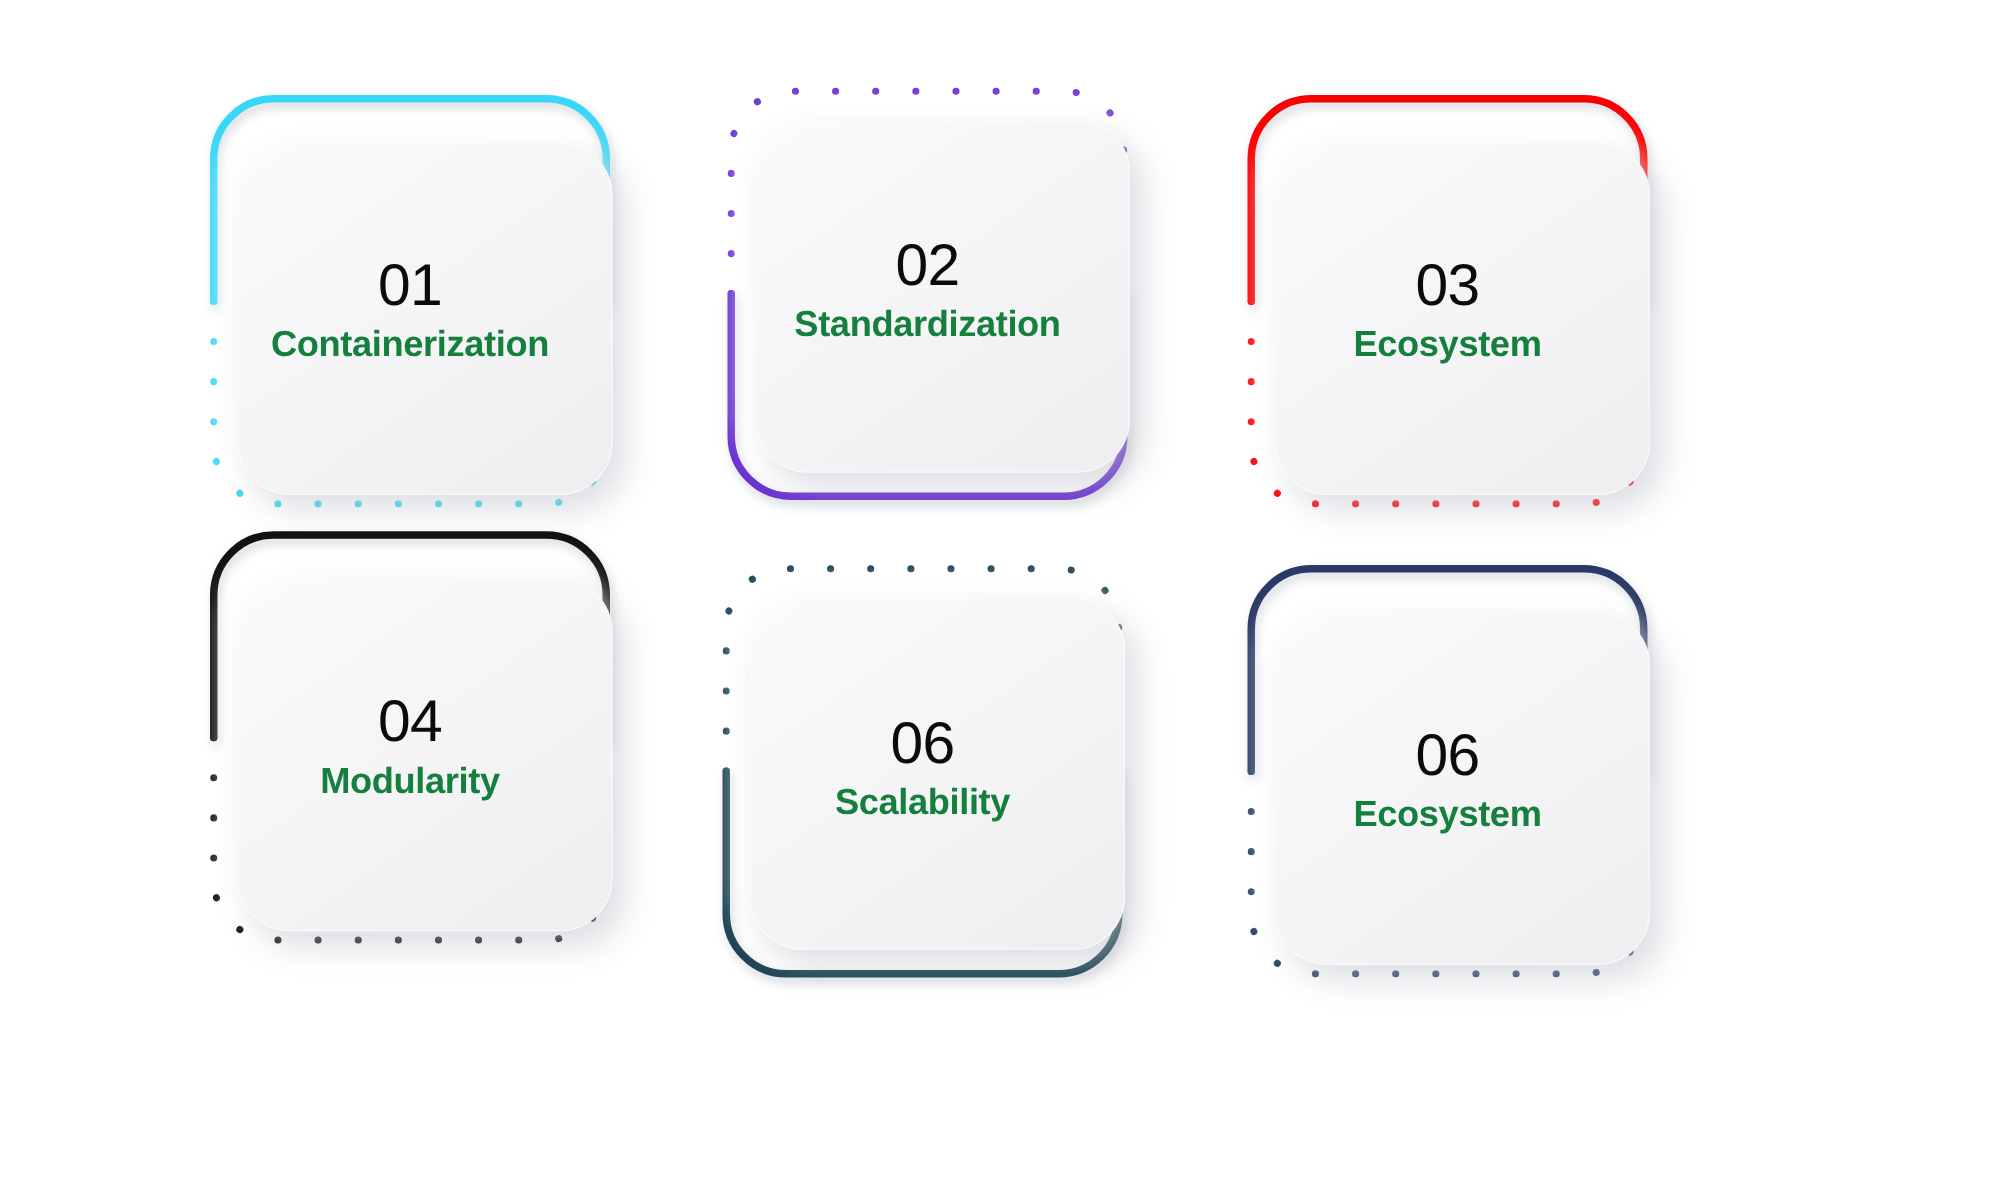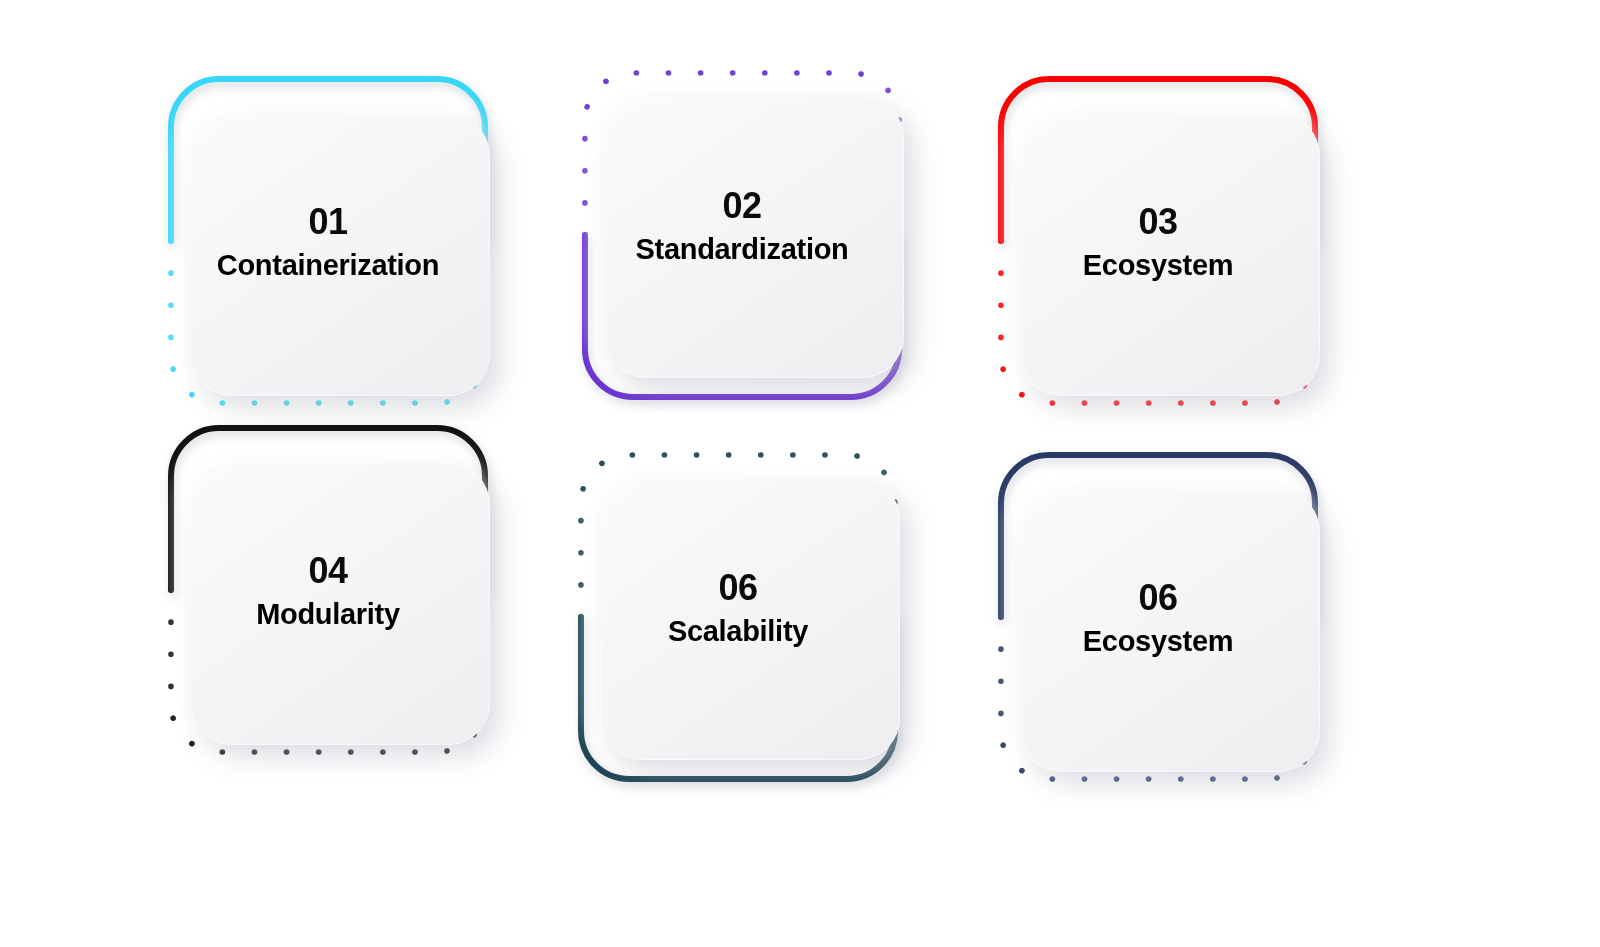--- a/index.html
+++ b/index.html
@@ -65,33 +65,33 @@
     left: -40px;
     width: 400px;
     text-align: center;
     pointer-events: none;
   }
   .card.v-normal .label-wrap { top: 128px; }
   .card.v-invert .label-wrap { top: 118px; }
 
   .num {
     font-family: "Liberation Sans", "DejaVu Sans", sans-serif;
-    font-size: 36px;
-    font-weight: 700;
+    font-size: 47px;
+    font-weight: 400;
     letter-spacing: -0.5px;
     color: #0b0b0d;
     line-height: 1.0;
     margin: 0 0 10px 0;
   }
   .title {
     font-family: "Liberation Sans", "DejaVu Sans", sans-serif;
     font-size: 29px;
     font-weight: 700;
     letter-spacing: -0.3px;
-    color: #000000;
+    color: #15803d;
     line-height: 1.05;
     margin: 0;
     white-space: nowrap;
   }
 </style>
 </head>
 <body>
 
 <div id="board">
     <div class="card v-normal" style="left: 168px; top: 76px;">

